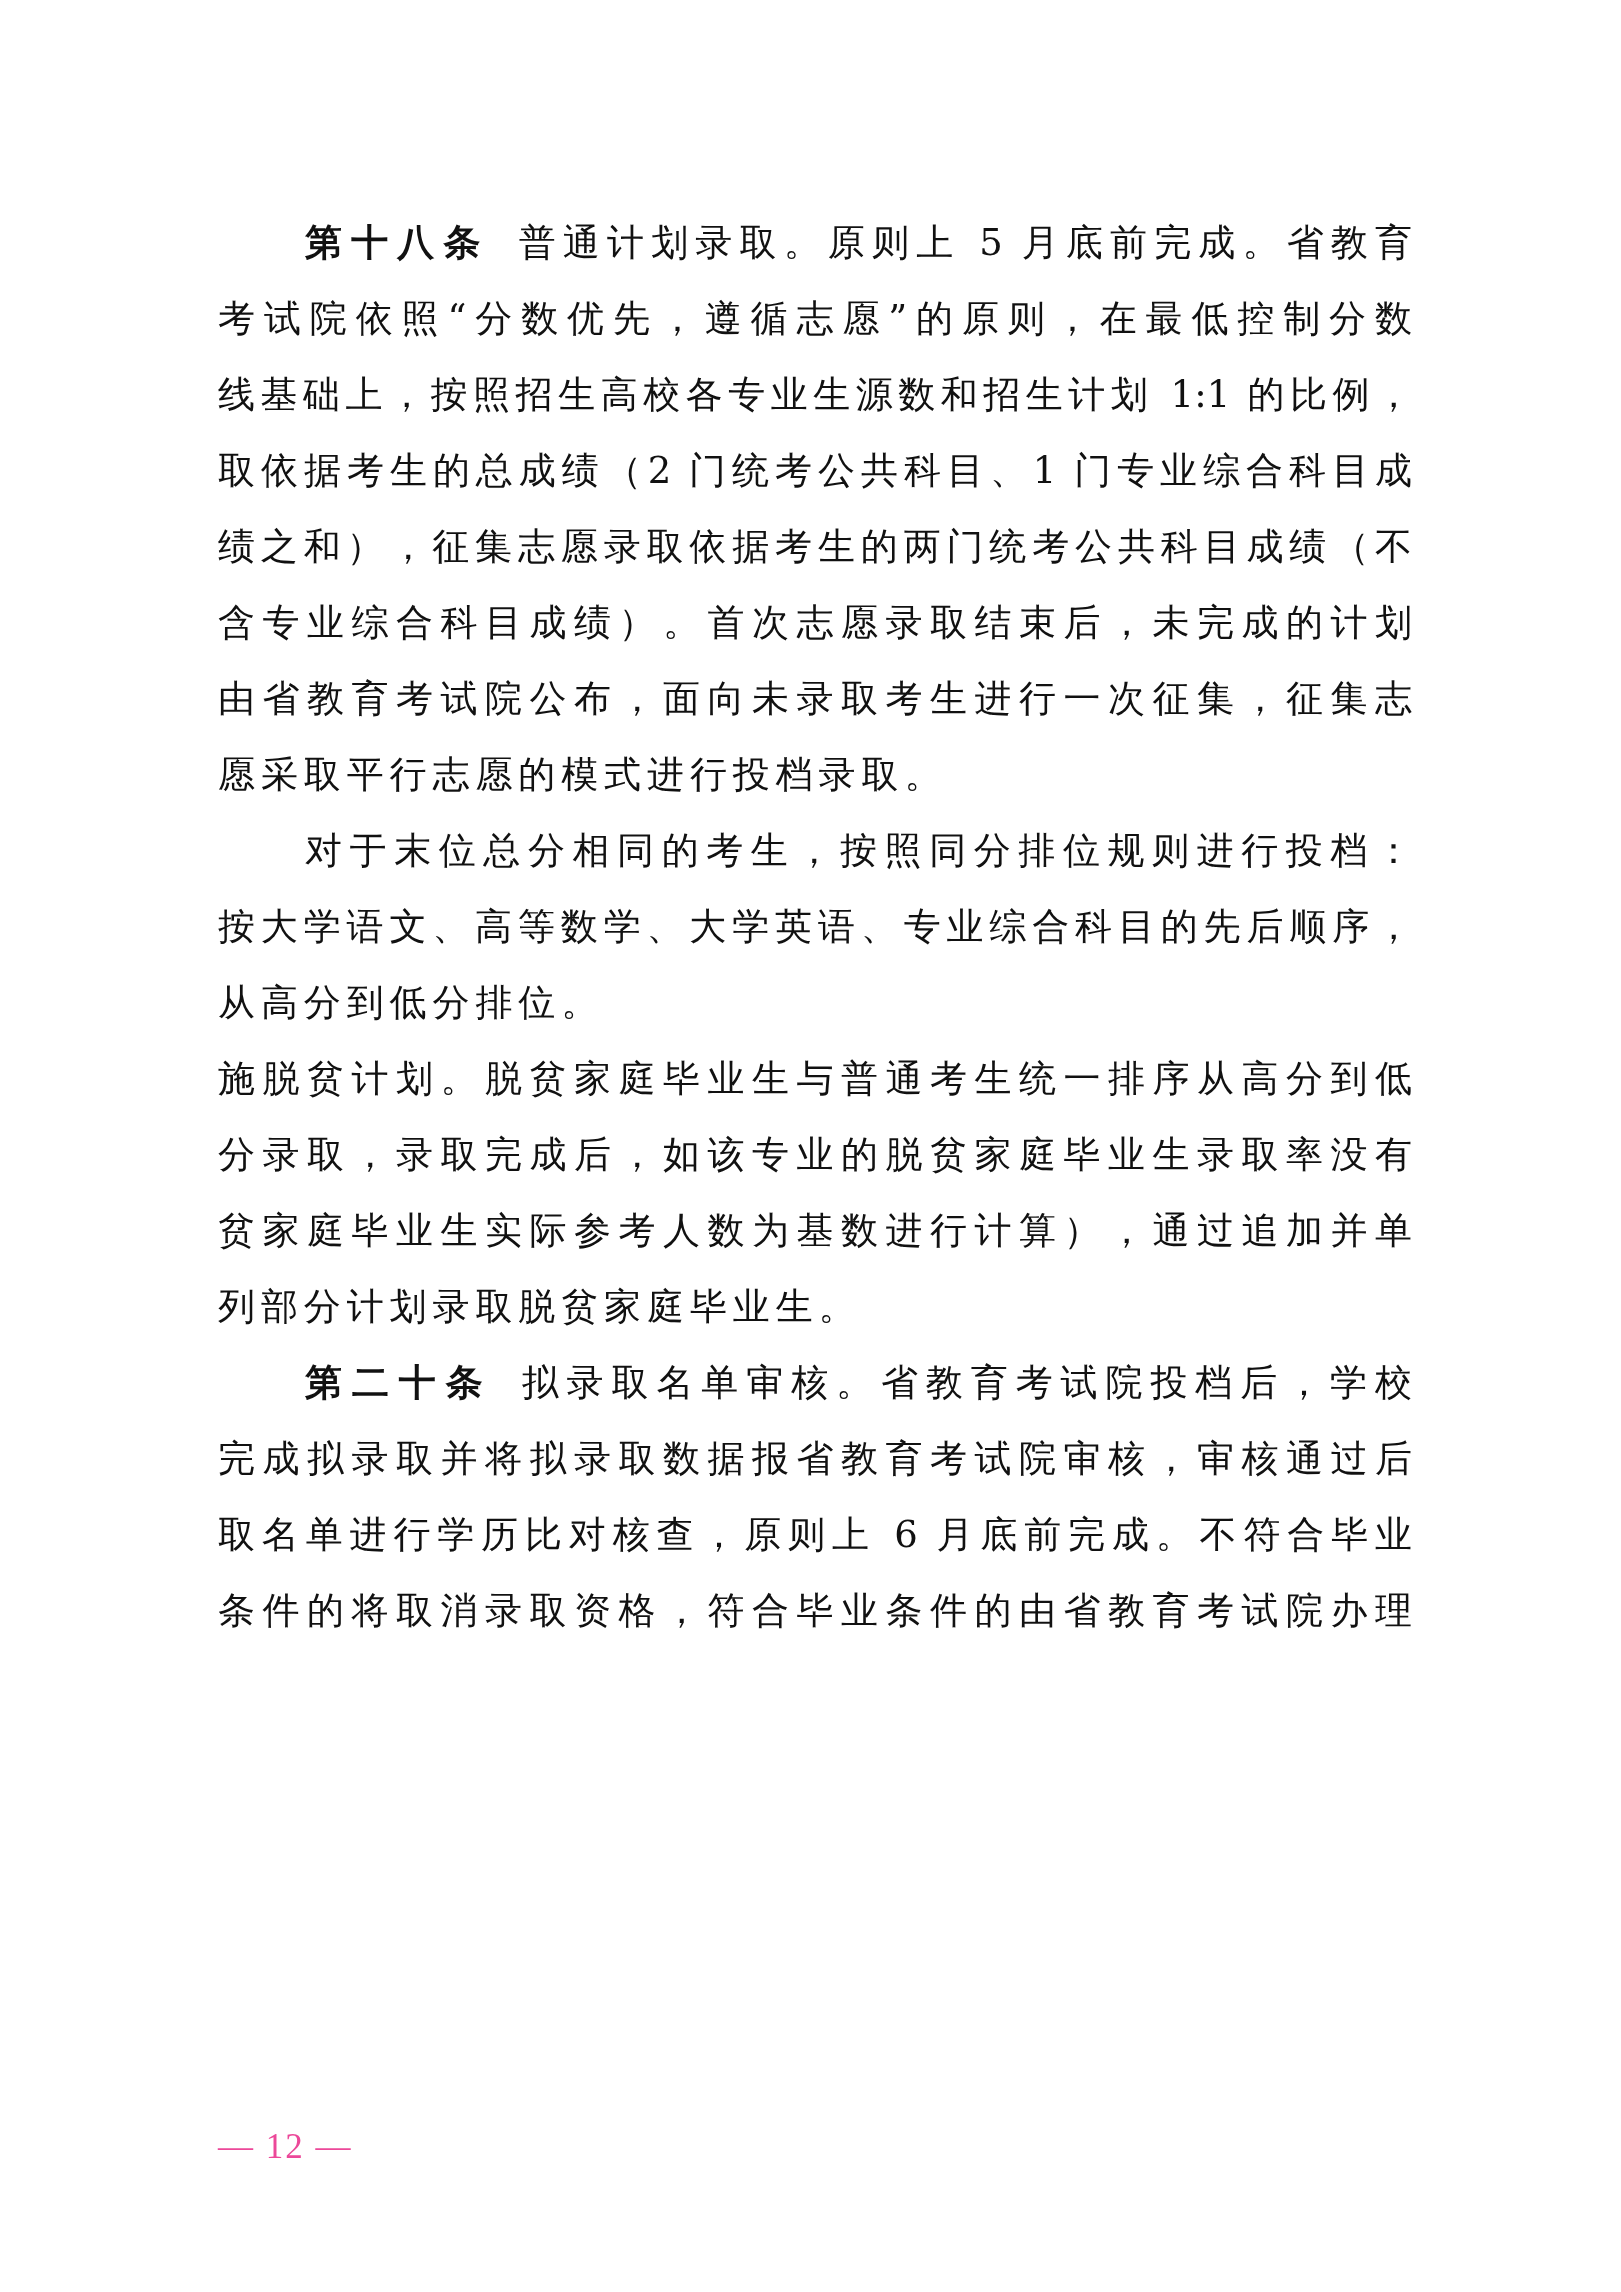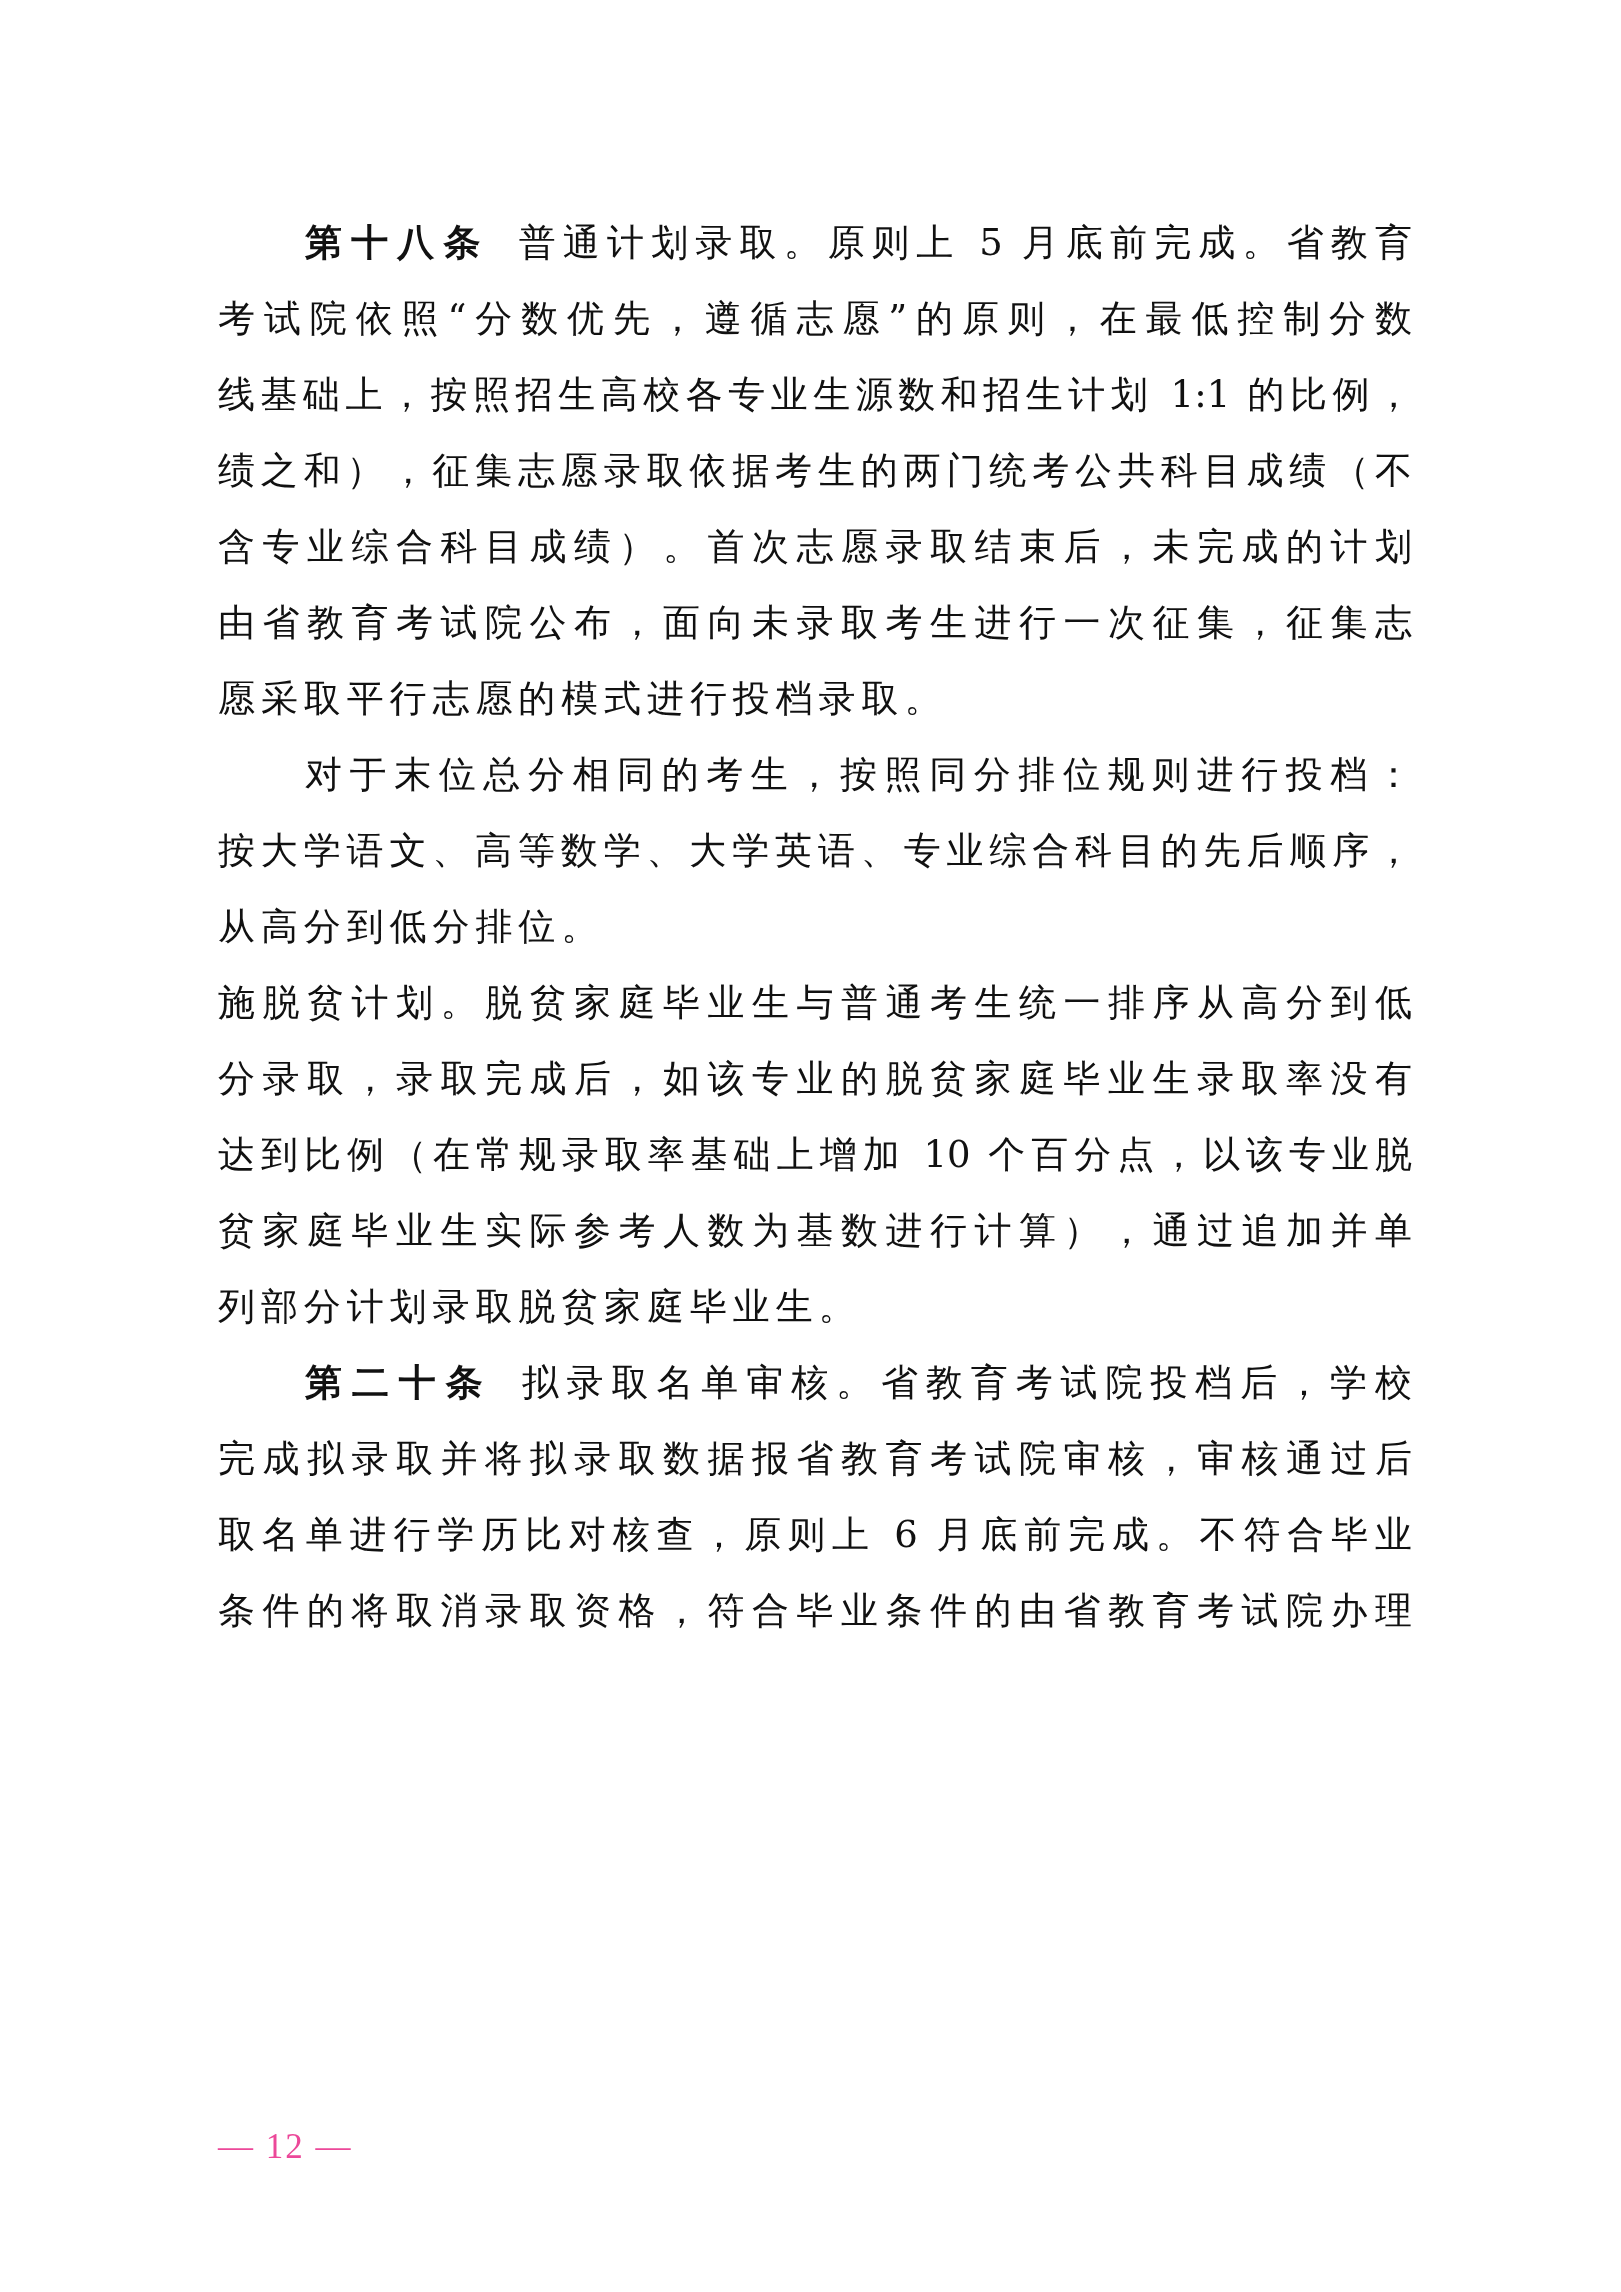--- a/index.html
+++ b/index.html
@@ -62,32 +62,32 @@
 </style>
 </head>
 <body>
 
 <div class="page">
   <div class="body-text">
 
     <div class="line indent"><span class="article-no">第十八条</span><span>普通计划录取。原则上 5 月底前完成。省教育</span></div>
     <div class="line">考试院依照“分数优先，遵循志愿”的原则，在最低控制分数</div>
     <div class="line">线基础上，按照招生高校各专业生源数和招生计划 1:1 的比例，</div>
+    <div class="line">取依据考生的总成绩（2 门统考公共科目、1 门专业综合科目成</div>
     <div class="line">绩之和），征集志愿录取依据考生的两门统考公共科目成绩（不</div>
     <div class="line">含专业综合科目成绩）。首次志愿录取结束后，未完成的计划</div>
     <div class="line">由省教育考试院公布，面向未录取考生进行一次征集，征集志</div>
     <div class="line last">愿采取平行志愿的模式进行投档录取。</div>
 
     <div class="line indent">对于末位总分相同的考生，按照同分排位规则进行投档：</div>
     <div class="line">按大学语文、高等数学、大学英语、专业综合科目的先后顺序，</div>
     <div class="line last">从高分到低分排位。</div>
 
     <div class="line">施脱贫计划。脱贫家庭毕业生与普通考生统一排序从高分到低</div>
     <div class="line">分录取，录取完成后，如该专业的脱贫家庭毕业生录取率没有</div>
-    <div class="line">达到比例（在常规录取率基础上增加 10 个百分点，以该专业脱</div>
     <div class="line">贫家庭毕业生实际参考人数为基数进行计算），通过追加并单</div>
     <div class="line last">列部分计划录取脱贫家庭毕业生。</div>
 
     <div class="line indent"><span class="article-no">第二十条</span><span>拟录取名单审核。省教育考试院投档后，学校</span></div>
     <div class="line">完成拟录取并将拟录取数据报省教育考试院审核，审核通过后</div>
 
     <div class="line">取名单进行学历比对核查，原则上 6 月底前完成。不符合毕业</div>
     <div class="line">条件的将取消录取资格，符合毕业条件的由省教育考试院办理</div>
 
   </div>

